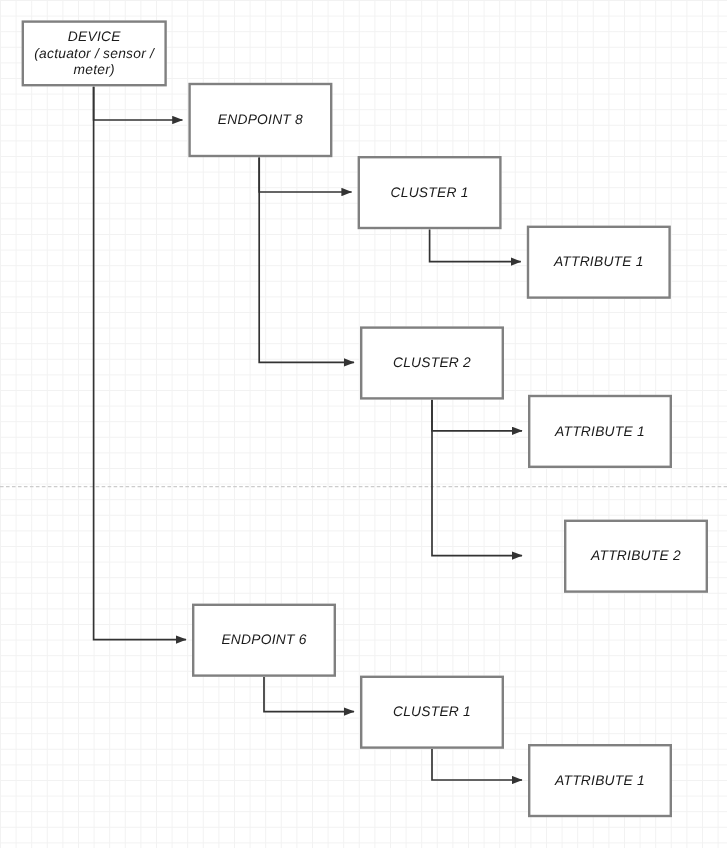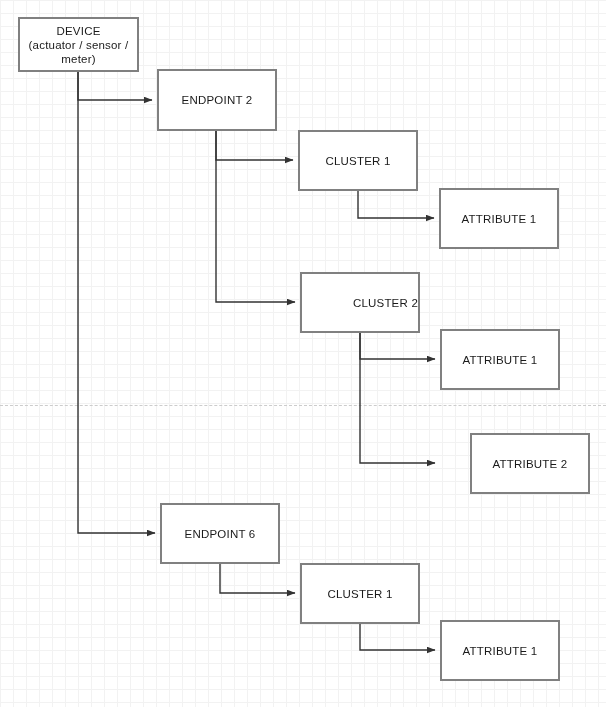--- a/index.html
+++ b/index.html
@@ -56,21 +56,21 @@
     left: 0;
     width: 606px;
     height: 0;
     border-top: 1px dashed #cccccc;
     z-index: 1;
   }
 </style>
 </head>
 <body>
 
-<div id="canvas" style="width: 606px; height: 707px;">
+<div id="canvas" style="width: 606px; height: 707px; font-style: italic;">
 
   <div id="pagebreak" style="top: 405px;"></div>
 
   <svg id="edges" viewBox="0 0 606 707" xmlns="http://www.w3.org/2000/svg">
     <defs>
       <marker id="arrowhead" markerWidth="9" markerHeight="7" refX="8.5" refY="3.5" orient="auto" markerUnits="userSpaceOnUse">
         <polygon points="0 0, 9 3.5, 0 7" fill="#333333"></polygon>
       </marker>
     </defs>
     <g id="edge-paths">
@@ -83,24 +83,24 @@
         <path d="M 360,333 L 360,463 L 435,463" fill="none" stroke="#333333" stroke-width="1.4" marker-end="url(#arrowhead)"></path>
         <path d="M 220,564 L 220,593 L 295,593" fill="none" stroke="#333333" stroke-width="1.4" marker-end="url(#arrowhead)"></path>
         <path d="M 360,624 L 360,650 L 435,650" fill="none" stroke="#333333" stroke-width="1.4" marker-end="url(#arrowhead)"></path>
       </g>
   </svg>
 
   <div id="node-layer">
       <div class="node" style="left: 18px; top: 17px; width: 121px; height: 55px; border-color: rgb(128, 128, 128); background: rgb(255, 255, 255); color: rgb(26, 26, 26);"><span>DEVICE
 (actuator / sensor /
 meter)</span></div>
-      <div class="node" style="left: 157px; top: 69px; width: 120px; height: 62px; border-color: rgb(128, 128, 128); background: rgb(255, 255, 255); color: rgb(26, 26, 26);"><span>ENDPOINT 2</span></div>
+      <div class="node" style="left: 157px; top: 69px; width: 120px; height: 62px; border-color: rgb(128, 128, 128); background: rgb(255, 255, 255); color: rgb(26, 26, 26);"><span>ENDPOINT 8</span></div>
       <div class="node" style="left: 298px; top: 130px; width: 120px; height: 61px; border-color: rgb(128, 128, 128); background: rgb(255, 255, 255); color: rgb(26, 26, 26);"><span>CLUSTER 1</span></div>
       <div class="node" style="left: 439px; top: 188px; width: 120px; height: 61px; border-color: rgb(128, 128, 128); background: rgb(255, 255, 255); color: rgb(26, 26, 26);"><span>ATTRIBUTE 1</span></div>
-      <div class="node" style="left: 300px; top: 272px; width: 120px; height: 61px; border-color: rgb(128, 128, 128); background: rgb(255, 255, 255); color: rgb(26, 26, 26); justify-content: flex-end;"><span>CLUSTER 2</span></div>
+      <div class="node" style="left: 300px; top: 272px; width: 120px; height: 61px; border-color: rgb(128, 128, 128); background: rgb(255, 255, 255); color: rgb(26, 26, 26);"><span>CLUSTER 2</span></div>
       <div class="node" style="left: 440px; top: 329px; width: 120px; height: 61px; border-color: rgb(128, 128, 128); background: rgb(255, 255, 255); color: rgb(26, 26, 26);"><span>ATTRIBUTE 1</span></div>
       <div class="node" style="left: 440px; top: 433px; width: 120px; height: 61px; border-color: rgb(128, 128, 128); background: rgb(255, 255, 255); color: rgb(26, 26, 26); margin-left: 30px;"><span>ATTRIBUTE 2</span></div>
       <div class="node" style="left: 160px; top: 503px; width: 120px; height: 61px; border-color: rgb(128, 128, 128); background: rgb(255, 255, 255); color: rgb(26, 26, 26);"><span>ENDPOINT 6</span></div>
       <div class="node" style="left: 300px; top: 563px; width: 120px; height: 61px; border-color: rgb(128, 128, 128); background: rgb(255, 255, 255); color: rgb(26, 26, 26);"><span>CLUSTER 1</span></div>
       <div class="node" style="left: 440px; top: 620px; width: 120px; height: 61px; border-color: rgb(128, 128, 128); background: rgb(255, 255, 255); color: rgb(26, 26, 26);"><span>ATTRIBUTE 1</span></div>
     </div>
 
 </div>
 
 </body></html>

